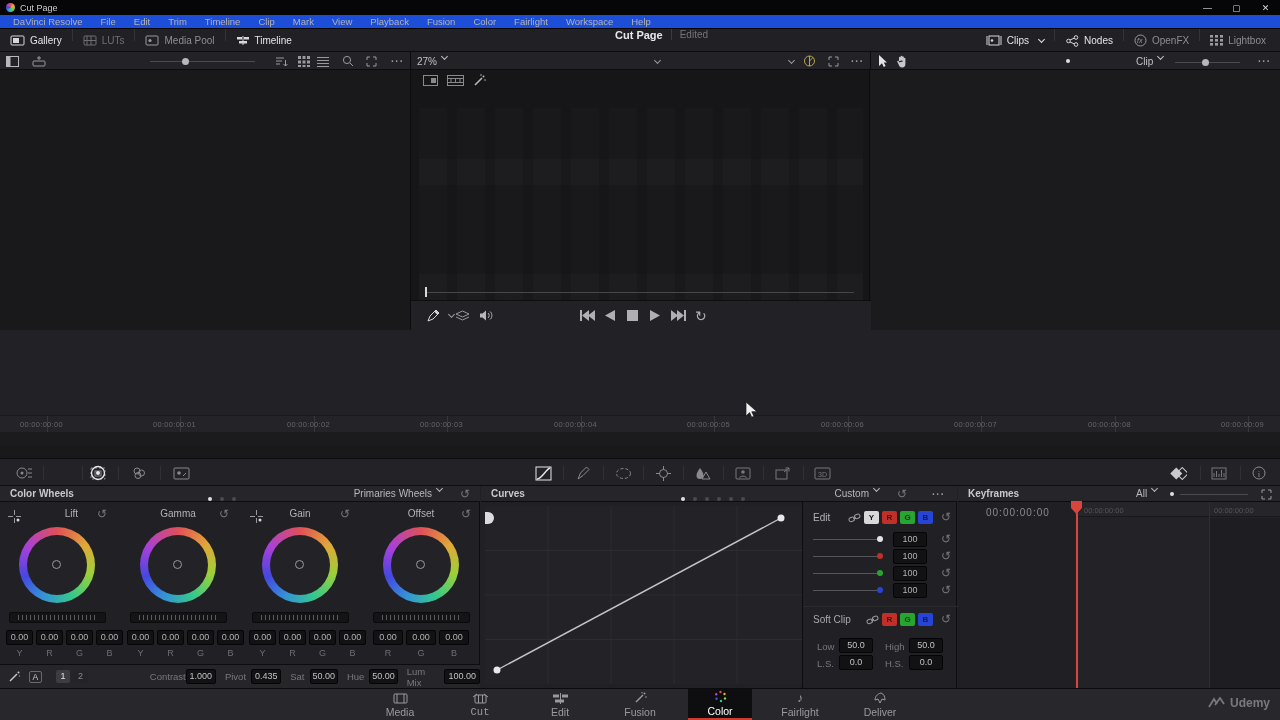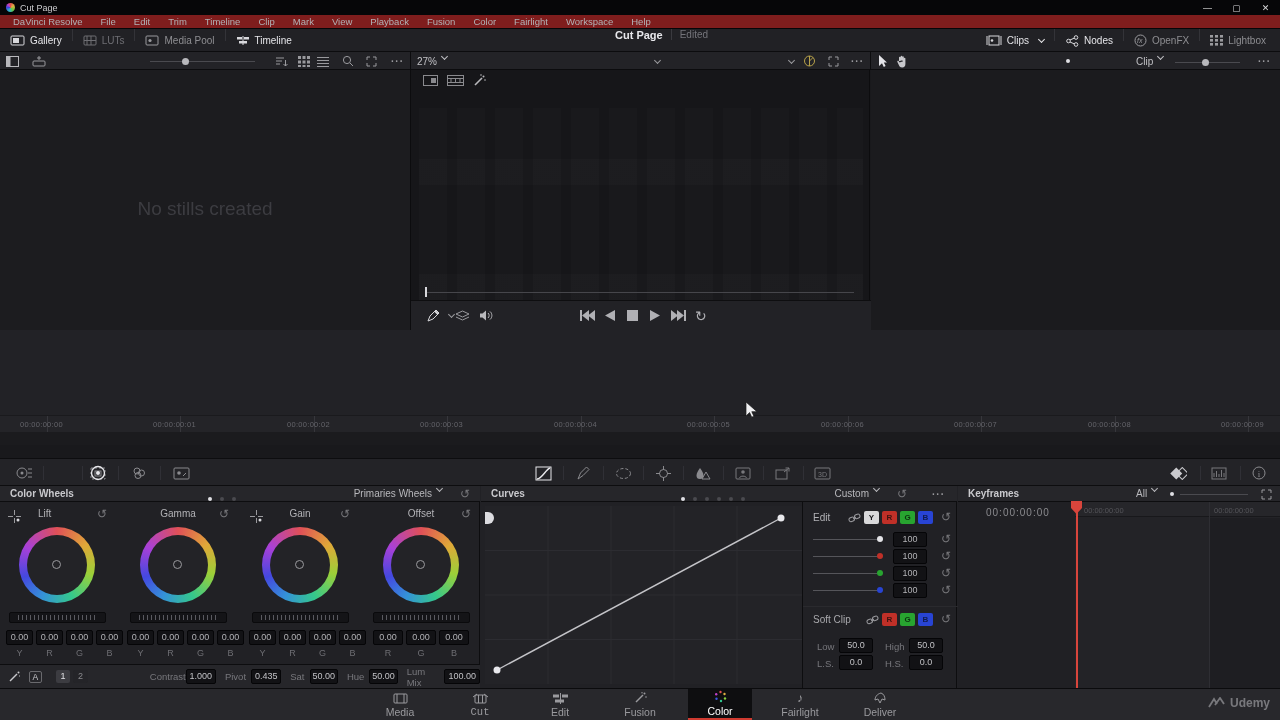--- a/index.html
+++ b/index.html
@@ -17,21 +17,21 @@
   svg { display:block; }
 
   
   .titlebar { left:0; top:0; width:1280px; height:15px; background:#060608; display:flex; align-items:center; color:#cccccf; font-size:9px; }
   .appicon { width:9px; height:9px; border-radius:50%; margin:0 5px 0 6px;
     background:conic-gradient(#e05050,#e0b040 60deg,#70c840 130deg,#30b8c8 200deg,#4048e0 270deg,#c040c8 320deg,#e05050); }
   .winbtns { position:absolute; right:0; top:0; height:15px; display:flex; }
   .winbtn { width:29px; height:15px; display:flex; align-items:center; justify-content:center; color:#d8d8da; font-size:9px; }
 
   
-  .menubar { left:0; top:15px; width:1280px; height:14px; background:#7f1d1d; border-bottom:1px solid #060608; display:flex; align-items:center; padding-left:4px; }
+  .menubar { left:0; top:15px; width:1280px; height:14px; background:#1d4ed8; border-bottom:1px solid #060608; display:flex; align-items:center; padding-left:4px; }
   .menuitem { padding:0 9px; color:#b2b2b6; font-size:9.5px; }
 
   
   .topbar { left:0; top:29px; width:1280px; height:23px; background:#212125; border-bottom:1px solid #0c0c0e; }
   .tbtn { display:flex; align-items:center; gap:5px; height:23px; padding:0 10px; color:#8e8e92; font-size:10px; }
   .tbtn.lit { color:#e4e4e8; }
   .pgtitle { color:#e8e8ec; font-size:11px; font-weight:bold; }
   .pgstatus { color:#74747a; font-size:10px; }
 
   
@@ -287,23 +287,20 @@
         <span>Clip</span>
         <span class="chev"></span>
       </span>
     <div class="slider abs" style="left:1175px; top:9px; width:65px;">
         <span class="knob" style="left:27px;"></span>
       </div>
     <span class="abs" style="left:1258px;top:4px;color:#9a9a9e;font-weight:bold;letter-spacing:1px;">···</span>
   </div>
 
   <div class="abs main">
-    <div class="gallerypane">
-      <div class="emptytext">No stills created</div>
-    </div>
 
     <div class="viewerpane">
       <svg class="abs" style="left:12px;top:5px;" width="15" height="11">
           <rect x="0.5" y="0.5" width="14" height="10" fill="none" stroke="#8a8a8e"></rect>
           <rect x="8" y="3" width="5" height="5" fill="#8a8a8e"></rect>
         </svg>
       <svg class="abs" style="left:36px;top:5px;" width="17" height="11">
           <rect x="0.5" y="0.5" width="16" height="10" fill="none" stroke="#8a8a8e"></rect>
           <path d="M0 3.5h17M0 7.5h17M4 3.5v4M8.5 3.5v4M13 3.5v4" stroke="#8a8a8e"></path>
         </svg>
@@ -512,21 +509,21 @@
             <span>Primaries Wheels</span>
             <span class="chev"></span>
           </span>
         <span class="abs reset" style="right:10px;top:2px;">↺</span>
       </div>
 
       <svg class="abs" style="left:8px;top:24px;" width="13" height="13">
           <path d="M6.5 0v5M6.5 8v5M0 6.5h5M8 6.5h5" stroke="#9a9a9e"></path>
           <circle cx="10" cy="10" r="1.5" fill="#d8d8dc"></circle>
         </svg>
-      <span class="abs" style="left:38px;top:22px;width:40px;text-align:left;color:#b2b2b6;">Lift</span>
+      <span class="abs" style="left:38px;top:22px;width:40px;text-align:right;color:#b2b2b6;">Lift</span>
       <span class="abs reset" style="left:97px;top:22px;">↺</span>
       <span class="abs" style="left:158px;top:22px;width:40px;text-align:center;color:#b2b2b6;">Gamma</span>
       <span class="abs reset" style="left:219px;top:22px;">↺</span>
       <svg class="abs" style="left:250px;top:24px;" width="13" height="13">
           <path d="M6.5 0v5M6.5 8v5M0 6.5h5M8 6.5h5" stroke="#9a9a9e"></path>
           <circle cx="10" cy="10" r="1.5" fill="#d8d8dc"></circle>
         </svg>
       <span class="abs" style="left:280px;top:22px;width:40px;text-align:center;color:#b2b2b6;">Gain</span>
       <span class="abs reset" style="left:340px;top:22px;">↺</span>
       <span class="abs" style="left:401px;top:22px;width:40px;text-align:center;color:#b2b2b6;">Offset</span>

